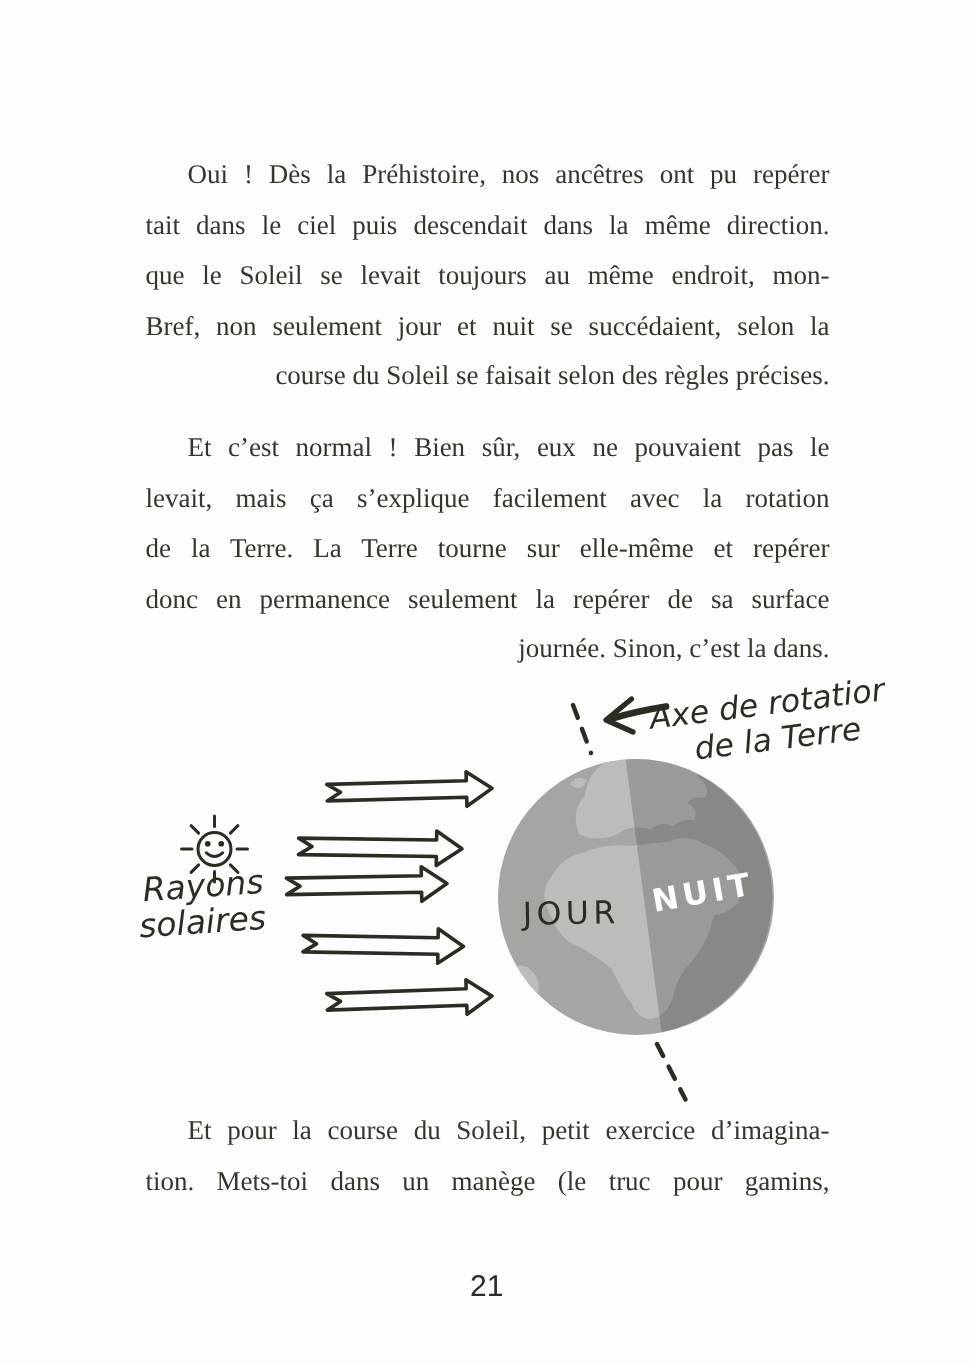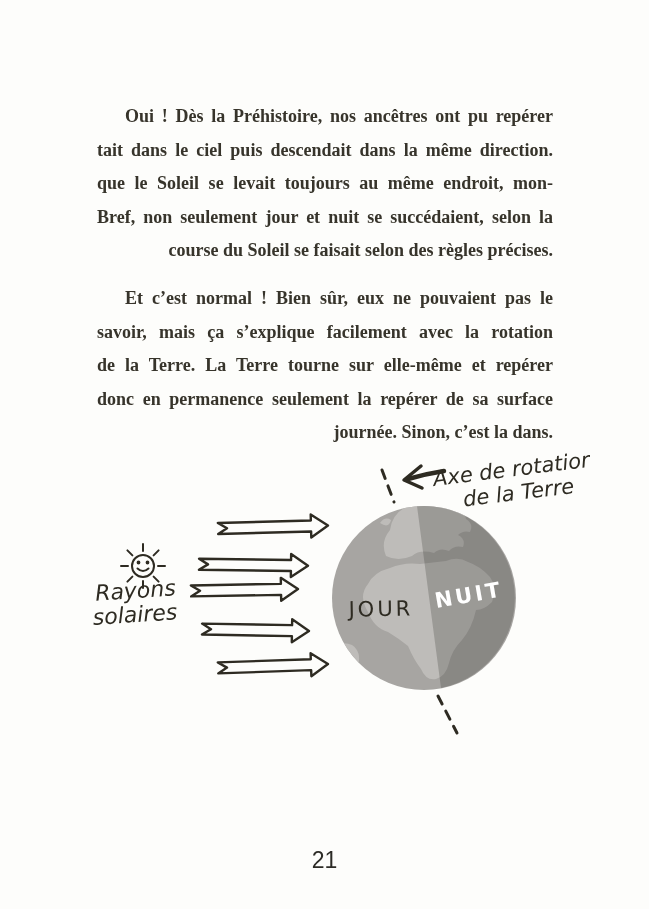--- a/index.html
+++ b/index.html
@@ -7,55 +7,59 @@
     --day-ocean:#a7a5a2; --day-land:#bebcb9;
     --night-shade:rgba(30,28,25,0.21); --night-text:#ffffff;
   }
   *{margin:0;padding:0;box-sizing:border-box;}
   html,body{background:var(--bg);}
   .page{
     position:relative;width:649px;height:909px;background:var(--bg);
     overflow:hidden;font-family:"Liberation Serif",serif;color:var(--text);
   }
   .para{position:absolute;left:97px;width:456px;font-size:18px;line-height:33.5px;}
-  .para .line{text-align:justify;text-align-last:justify;white-space:normal;font-weight:bold;}
+  .para .line{text-align:justify;text-align-last:justify;white-space:normal;}
   .para .line.first{text-indent:28px;}
   .para .line.last{text-align:right;text-align-last:auto;}
   #para1{top:100px;}
   #para2{top:282px;}
   #para3{top:737px;}
   .illus{position:absolute;left:90px;top:450px;width:500px;height:295px;}
   .hand{font-family:"DejaVu Sans",sans-serif;font-style:italic;fill:var(--ink);}
   .handcaps{font-family:"DejaVu Sans",sans-serif;font-style:normal;letter-spacing:3px;}
   .pagenum{
     position:absolute;left:0;top:847px;width:100%;text-align:center;
-    font-family:"Liberation Sans",sans-serif;font-size:23px;color:#2c2b26;
+    font-family:"Liberation Sans",sans-serif;font-size:20px;color:#2c2b26;
   }
 </style>
 </head>
 <body>
 
 <div class="page">
 
   <div class="para" id="para1">
     <div class="line first">Oui ! Dès la Préhistoire, nos ancêtres ont pu repérer</div>
     <div class="line">tait dans le ciel puis descendait dans la même direction.</div>
     <div class="line">que le Soleil se levait toujours au même endroit, mon-</div>
     <div class="line">Bref, non seulement jour et nuit se succédaient, selon la</div>
     <div class="line last">course du Soleil se faisait selon des règles précises.</div>
   </div>
 
   <div class="para" id="para2">
     <div class="line first">Et c’est normal ! Bien sûr, eux ne pouvaient pas le</div>
-    <div class="line">savoir, mais ça s’explique facilement avec la rotation</div>
+    <div class="line">levait, mais ça s’explique facilement avec la rotation</div>
     <div class="line">de la Terre. La Terre tourne sur elle-même et repérer</div>
     <div class="line">donc en permanence seulement la repérer de sa surface</div>
     <div class="line last">journée. Sinon, c’est la dans.</div>
   </div>
 
+  <div class="para" id="para3">
+    <div class="line first">Et pour la course du Soleil, petit exercice d’imagina-</div>
+    <div class="line">tion. Mets-toi dans un manège (le truc pour gamins,</div>
+  </div>
 
   <svg class="illus" viewBox="90 450 500 295" xmlns="http://www.w3.org/2000/svg">
     <defs>
       <clipPath id="globeClip">
           <circle cx="424" cy="598" r="92"></circle>
         </clipPath>
     </defs>
 
     <g stroke="var(--ink)" fill="none" stroke-width="2" stroke-linecap="round">
       <circle cx="143" cy="566" r="11"></circle>

